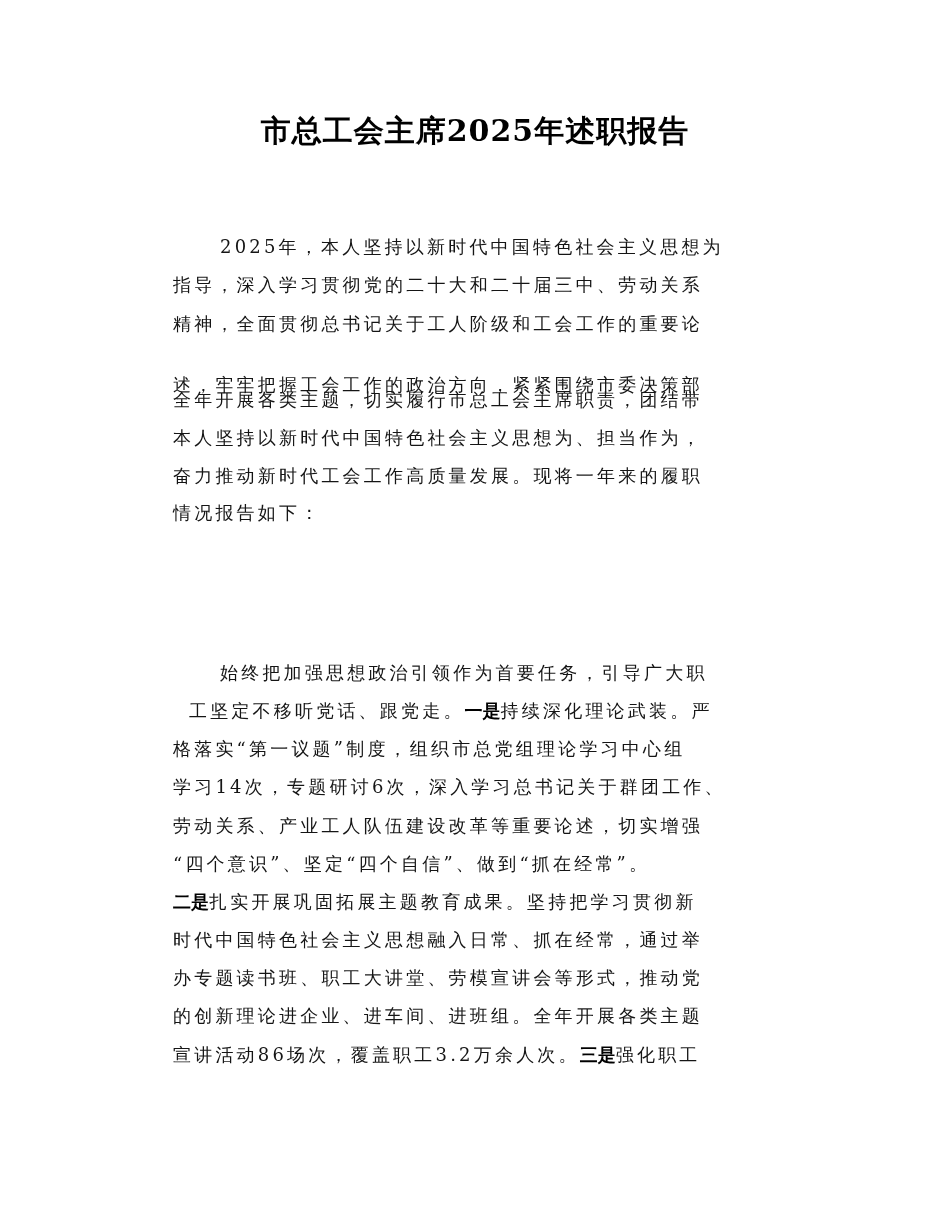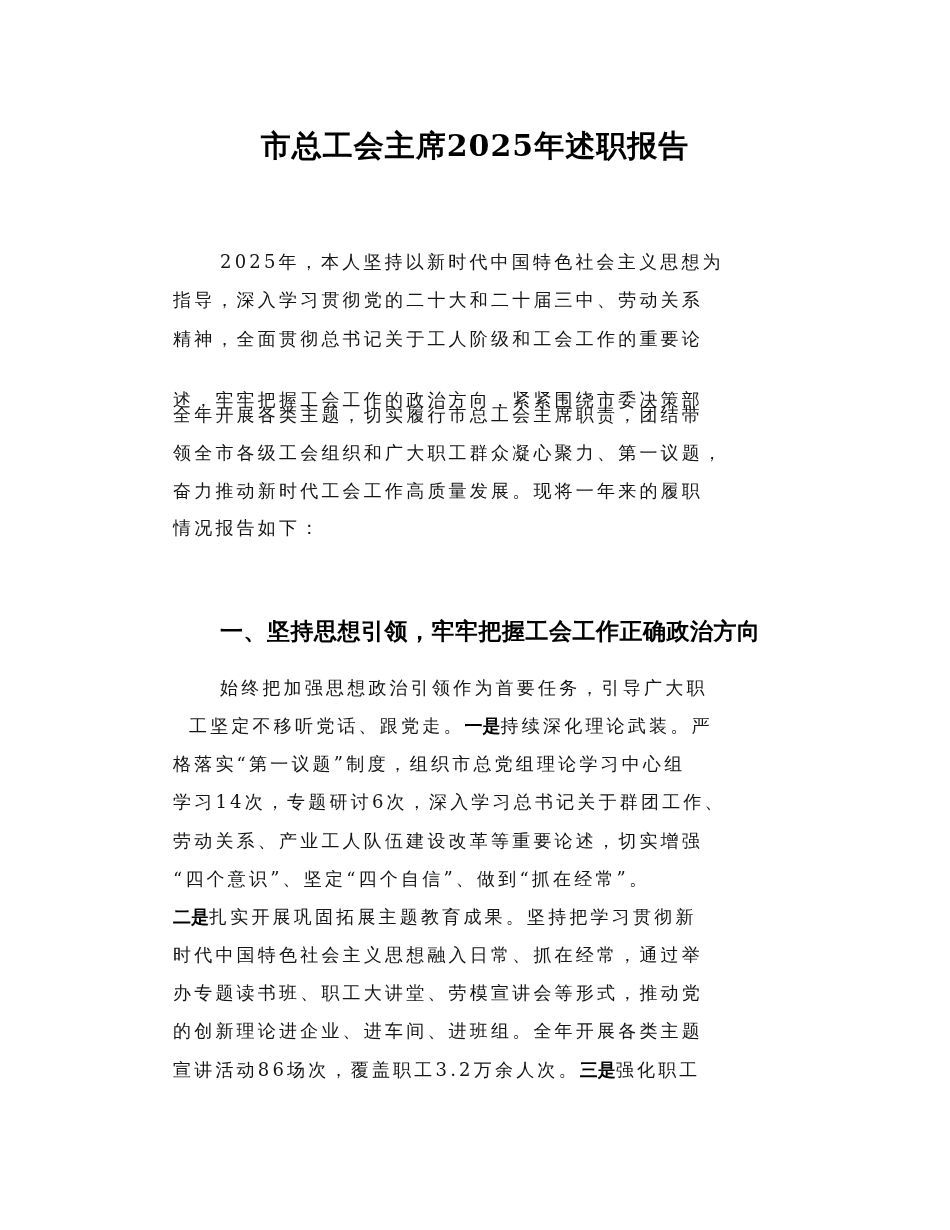--- a/index.html
+++ b/index.html
@@ -11,21 +11,21 @@
       width: 950px;
       height: 1230px;
       position: relative;
       overflow: hidden;
       font-family: "DejaVu Serif", "Liberation Serif", serif;
       color: #111111;
     }
     .page {
       position: absolute;
       left: 0;
-      top: 16px;
+      top: 1px;
       width: 950px;
       height: 1090px;
     }
     .title {
       position: absolute;
       top: 108px;
       left: 0;
       width: 950px;
       text-align: center;
       font-family: "DejaVu Serif", "Liberation Serif", serif;
@@ -71,26 +71,25 @@
 <div class="page">
 
   <div class="title">市总工会主席2025年述职报告</div>
 
   <div>
     <div class="line indent" style="top:227px;">2025年，本人坚持以新时代中国特色社会主义思想为</div>
     <div class="line" style="top:265px;">指导，深入学习贯彻党的二十大和二十届三中、劳动关系</div>
     <div class="line" style="top:304px;">精神，全面贯彻总书记关于工人阶级和工会工作的重要论</div>
     <div class="line" style="top:342px;margin-top:23px;">述，牢牢把握工会工作的政治方向，紧紧围绕市委决策部</div>
     <div class="line" style="top:380px;">全年开展各类主题，切实履行市总工会主席职责，团结带</div>
-    <div class="line" style="top:418px;">领全市各级工会组织和广大职工群众凝心聚力、第一议题，</div>
+    <div class="line" style="top:418px;">本人坚持以新时代中国特色社会主义思想为、担当作为，</div>
     <div class="line" style="top:456px;">奋力推动新时代工会工作高质量发展。现将一年来的履职</div>
     <div class="line" style="top:494px;font-family:Liberation Mono, monospace;">情况报告如下：</div>
   </div>
 
-  <div class="heading" style="top:596px;">一、坚持思想引领，牢牢把握工会工作正确政治方向</div>
 
   <div>
     <div class="line indent" style="top:653px;">
       <span>始终把加强思想政治引领作为首要任务，引导广大职</span>
     </div>
     <div class="line" style="top:691px;margin-left:16px;">
       <span>工坚定不移听党话、跟党走。</span><span class="b">一是</span><span>持续深化理论武装。严</span>
     </div>
     <div class="line" style="top:729px;">
       <span>格落实“第一议题”制度，组织市总党组理论学习中心组</span>

